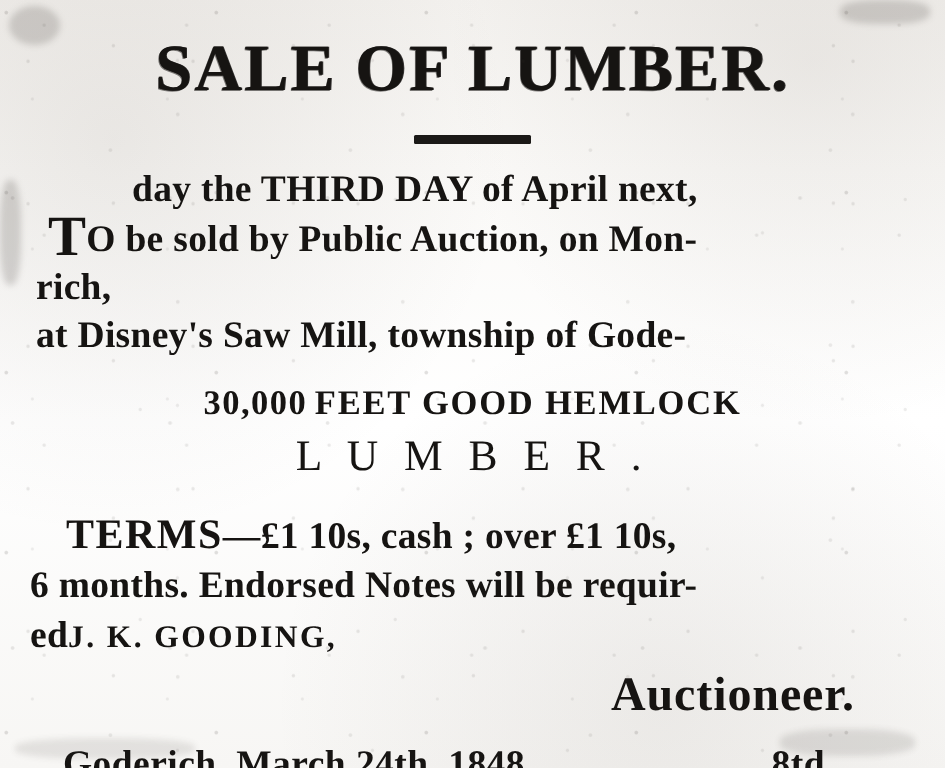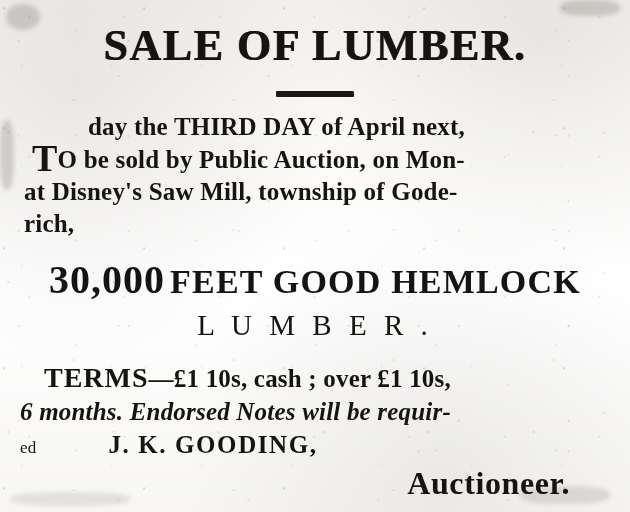--- a/index.html
+++ b/index.html
@@ -111,24 +111,24 @@
   .l4 { padding-left: 6px; }
 
   
   .qty {
     margin-top: 16px;
     text-align: center;
     font-weight: 700;
     letter-spacing: 1px;
   }
   .qty .num {
-    font-size: 40px;
+    font-size: 23px;
   }
   .qty .words {
-    font-size: 34px;
+    font-size: 23px;
     letter-spacing: 1.2px;
   }
   .lumber {
     text-align: center;
     font-weight: 400;
     font-size: 29px;
     letter-spacing: 5px;
     margin-top: 6px;
   }
 
@@ -138,36 +138,35 @@
     font-size: 25px;
     font-weight: 700;
     line-height: 1.3;
     letter-spacing: 0.2px;
   }
   .terms-head {
     font-size: 28px;
     letter-spacing: 1px;
   }
   .t1 { padding-left: 26px; }
-  .t2 { padding-left: 2px; font-style: italic; }
+  .t2 { padding-left: 2px; }
   .t3 { padding-left: 2px; }
 
   .sig-row {
     display: flex;
     align-items: baseline;
   }
   .sig-ed {
-    font-size: 17px;
-    font-weight: 400;
+    font-size: 25px;
+    font-weight: 700;
   }
   .sig-name {
-    font-size: 25px;
+    font-size: 21px;
     font-weight: 700;
     letter-spacing: 1.6px;
-    margin-left: 72px;
   }
   .auctioneer {
     text-align: right;
     font-size: 32px;
     font-weight: 700;
     letter-spacing: 0.6px;
     padding-right: 42px;
     margin-top: 2px;
   }
 
@@ -199,22 +198,22 @@
 
     <div class="headline">SALE OF LUMBER.</div>
 
     <div class="rule-wrap">
       <span class="rule"></span>
     </div>
 
     <div class="body-block">
       <div class="line l2">day the THIRD DAY of April next,</div>
       <div class="line l1"><span class="dropcap">T</span><span>O be sold by Public Auction, on Mon-</span></div>
+      <div class="line l4">rich,</div>
       <div class="line l3">at Disney's Saw Mill, township of Gode-</div>
-      <div class="line l4">rich,</div>
     </div>
 
     <div class="qty">
       <span class="num">30,000</span>
       <span class="words">FEET GOOD HEMLOCK</span>
     </div>
     <div class="lumber">L U M B E R .</div>
 
     <div class="terms-block">
       <div class="line t1"><span class="terms-head">TERMS</span><span>—£1 10s, cash ; over £1 10s,</span></div>

